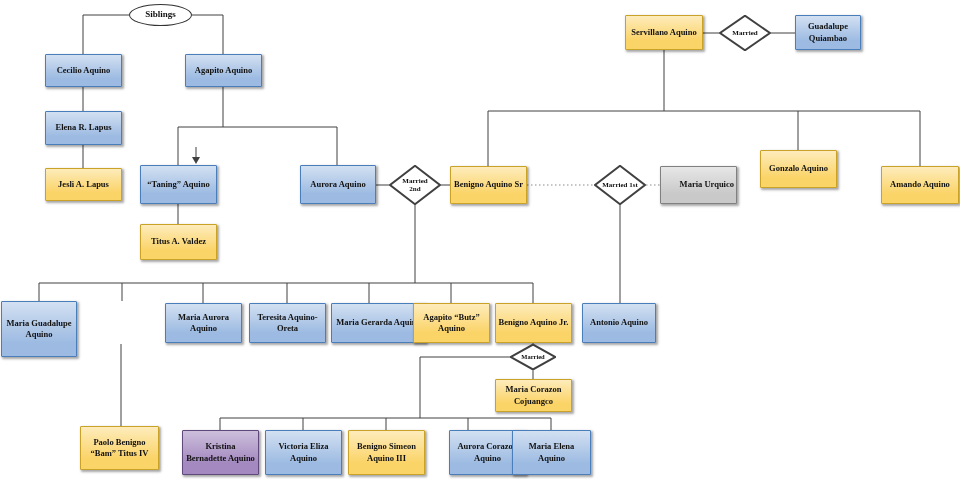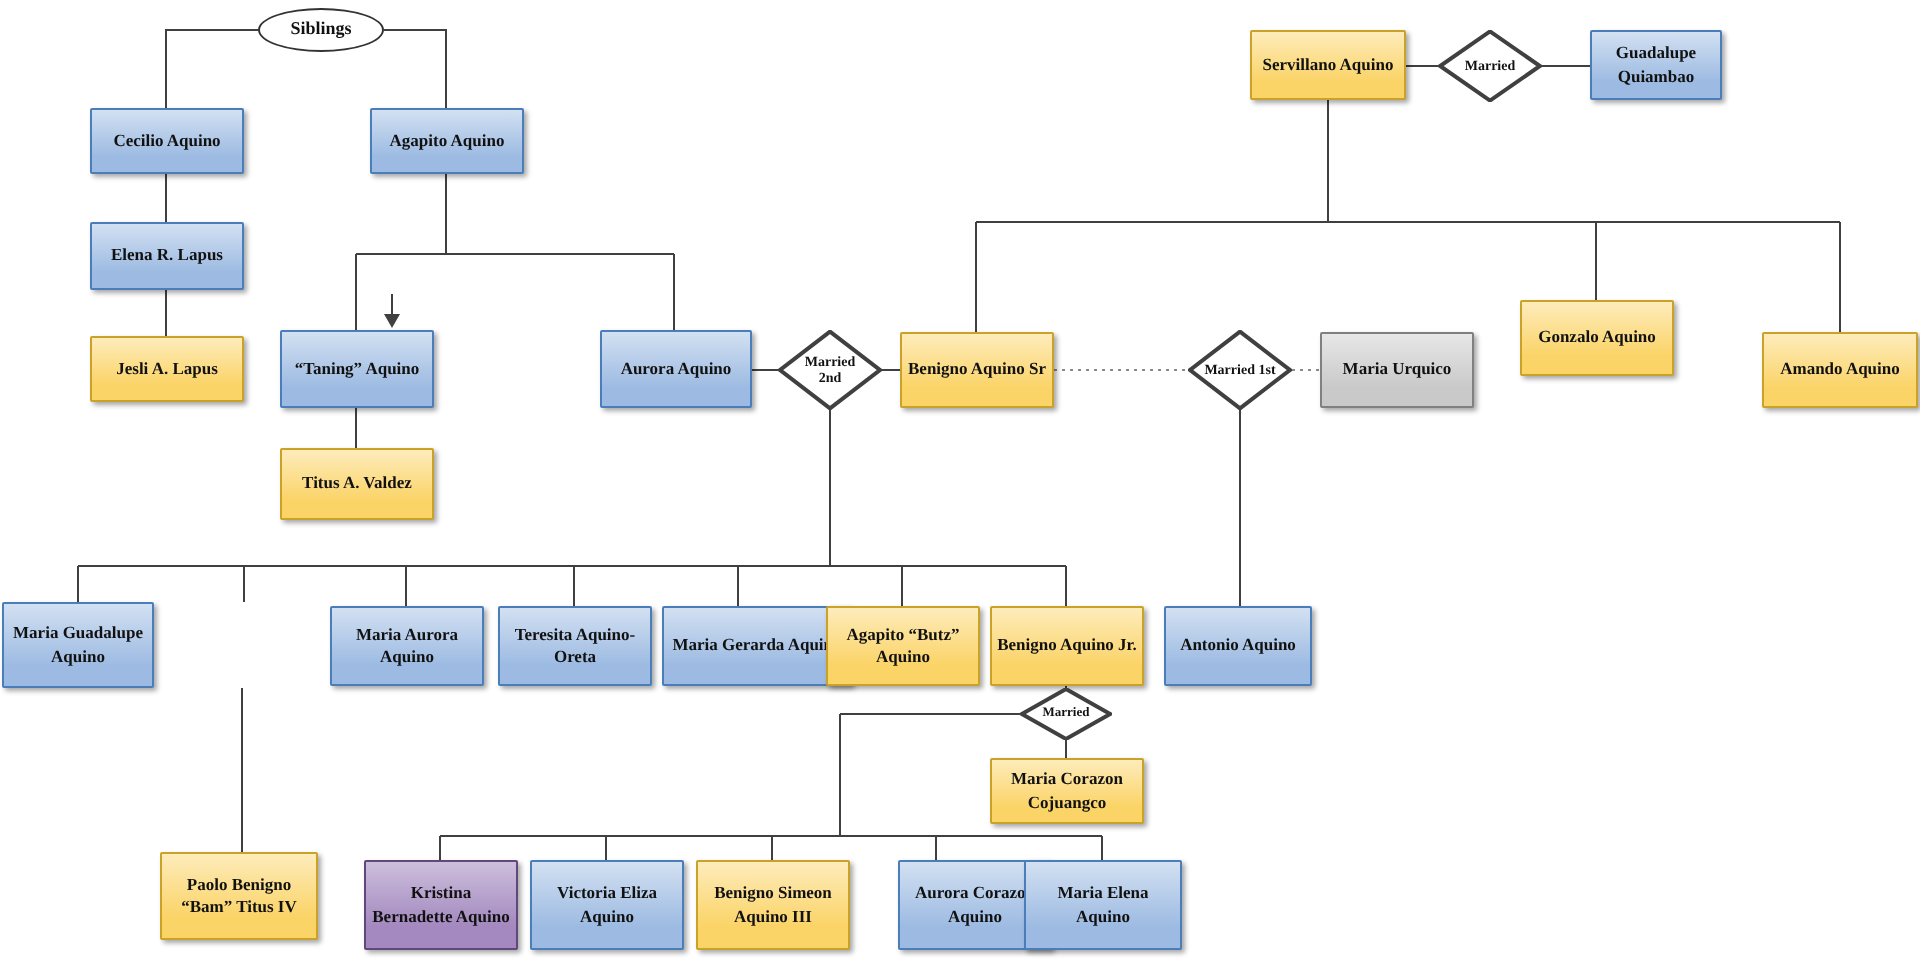--- a/index.html
+++ b/index.html
@@ -26,20 +26,21 @@
     border-color:var(--blue-border,#4a7ebb);
     background:linear-gradient(rgba(255,255,255,.55), rgba(255,255,255,0) 75%), var(--blue-fill,#9dbbe2);
   }
   .yellow{
     border-color:var(--yellow-border,#c9a227);
     background:linear-gradient(rgba(255,255,255,.55), rgba(255,255,255,0) 75%), var(--yellow-fill,#fbd468);
   }
   .gray{
     border-color:var(--gray-border,#808080);
     background:linear-gradient(rgba(255,255,255,.55), rgba(255,255,255,0) 75%), var(--gray-fill,#c9c9c9);
+    justify-content:flex-end;
   }
   .purple{
     border-color:var(--purple-border,#5f497a);
     background:linear-gradient(rgba(255,255,255,.45), rgba(255,255,255,0) 75%), var(--purple-fill,#a389bf);
   }
   .ellipse{
     background:#ffffff;border:1px solid #333;border-radius:50%;
     font-size:9px;box-shadow:none;
   }
   .diamond{background:transparent;padding:0;}
@@ -178,21 +179,21 @@
   </div>
 
   <div class="node box yellow" style="left:881px;top:166px;width:78px;height:38px">
     <span class="lbl">Amando Aquino</span>
   </div>
 
   <div class="node box yellow" style="left:140px;top:224px;width:77px;height:36px">
     <span class="lbl">Titus A. Valdez</span>
   </div>
 
-  <div class="node box blue" style="left:1px;top:301px;width:76px;height:43px">
+  <div class="node box blue" style="left:1px;top:301px;width:76px;height:56px">
     <span class="lbl">Maria Guadalupe Aquino</span>
   </div>
 
 
   <div class="node box blue" style="left:165px;top:303px;width:77px;height:40px">
     <span class="lbl">Maria Aurora Aquino</span>
   </div>
 
   <div class="node box blue" style="left:249px;top:303px;width:77px;height:40px">
     <span class="lbl">Teresita Aquino-Oreta</span>

